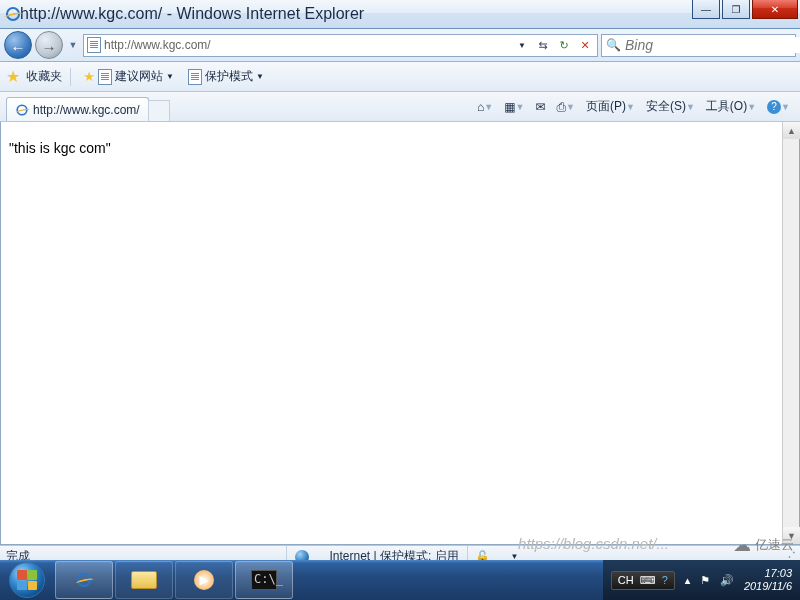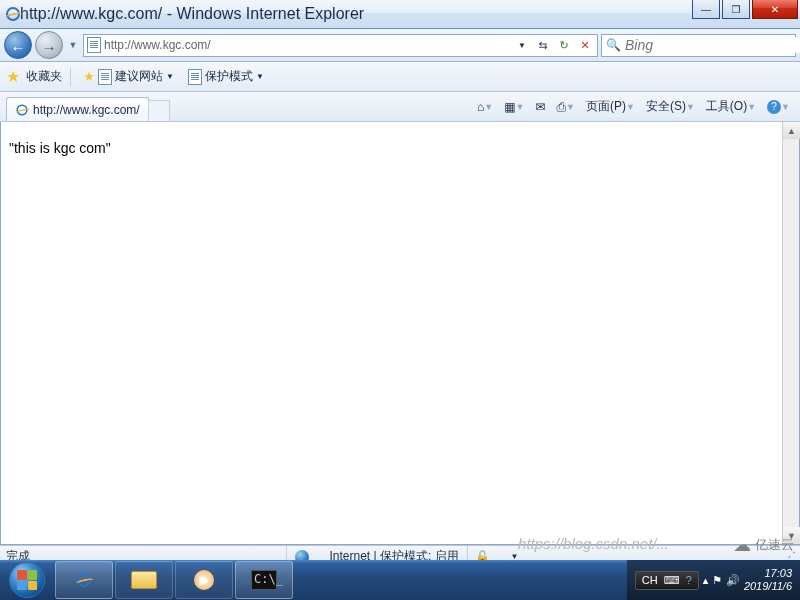--- a/index.html
+++ b/index.html
@@ -49,21 +49,21 @@
 .status-resize { margin-left: auto; color:#789; font-size:13px; letter-spacing:-2px;}
 
 
 .taskbar { position: absolute; bottom: 0; left: 0; right: 0; height: 40px; background: linear-gradient(to bottom, #4d87c7 0%, #2e61a1 8%, #244b7f 40%, #1a3a66 100%); display: flex; align-items: center; }
 .start-orb { width: 54px; height: 40px; display: flex; align-items: center; justify-content: center; }
 .orb { width: 36px; height: 36px; border-radius: 50%; background: radial-gradient(circle at 35% 30%, #a7d3f2 0%, #3a8fd6 35%, #125a9c 70%, #0a3560 100%); border: 1px solid #3573ad; display: grid; grid-template: 1fr 1fr / 1fr 1fr; padding: 7px; gap: 1px; }
 .orb span { border-radius: 1px; }
 .orb .r{background:#e05736;} .orb .g{background:#8dc23c;} .orb .b{background:#4da0e0;} .orb .y{background:#f3bb3a;}
 .task-btn { width: 58px; height: 38px; border: 1px solid rgba(255,255,255,.2); border-radius: 3px; margin: 0 1px; display:flex; align-items:center; justify-content:center; background: rgba(255,255,255,.06);}
 .task-btn.active { background: linear-gradient(to bottom, rgba(255,255,255,.25), rgba(255,255,255,.08)); border-color: rgba(255,255,255,.35);}
-.tray { margin-left: auto; height: 100%; display: flex; align-items: center; background: linear-gradient(to bottom,#1f3a5a,#101f34); padding: 0 8px; color:#fff; font-size:11px; gap:4px;}
+.tray { margin-left: auto; height: 100%; display: flex; align-items: center; background: linear-gradient(to bottom,#1f3a5a,#101f34); padding: 0 8px; color:#fff; font-size:11px; gap:10px;}
 .tray-lang { background: linear-gradient(#3b3b3b,#181818); border:1px solid #555; padding:2px 6px; font-size:11px; border-radius:2px; display:flex; gap:6px; align-items:center;}
 .clock { text-align: right; line-height: 1.2; font-size: 11px; font-style: italic; }
 .watermark { position: absolute; right: 6px; bottom: 44px; display:flex; align-items:center; gap:4px; color:#808080; font-size:13px;}
 .wm-url { position: absolute; right: 131px; bottom: 48px; color:#b9b9b9; font-size: 15px; font-style: italic;}
 
 
 .ie-icon { width:14px; height:14px; border-radius:50%; border:2px solid #2a74c3; position:relative; display:inline-block;}
 .ie-icon::after{content:""; position:absolute; left:-3px; top:4px; width:18px; height:3px; border-top:2px solid #eab53a; border-radius:50%; transform:rotate(-12deg);}
 .page-icon{width:14px;height:16px;background:#fff;border:1px solid #6a90b8;position:relative;display:inline-block;}
 .page-icon::before{content:"";position:absolute;top:3px;left:2px;width:8px;height:1px;background:#6a90b8;box-shadow:0 2px #6a90b8,0 4px #6a90b8,0 6px #6a90b8;}

